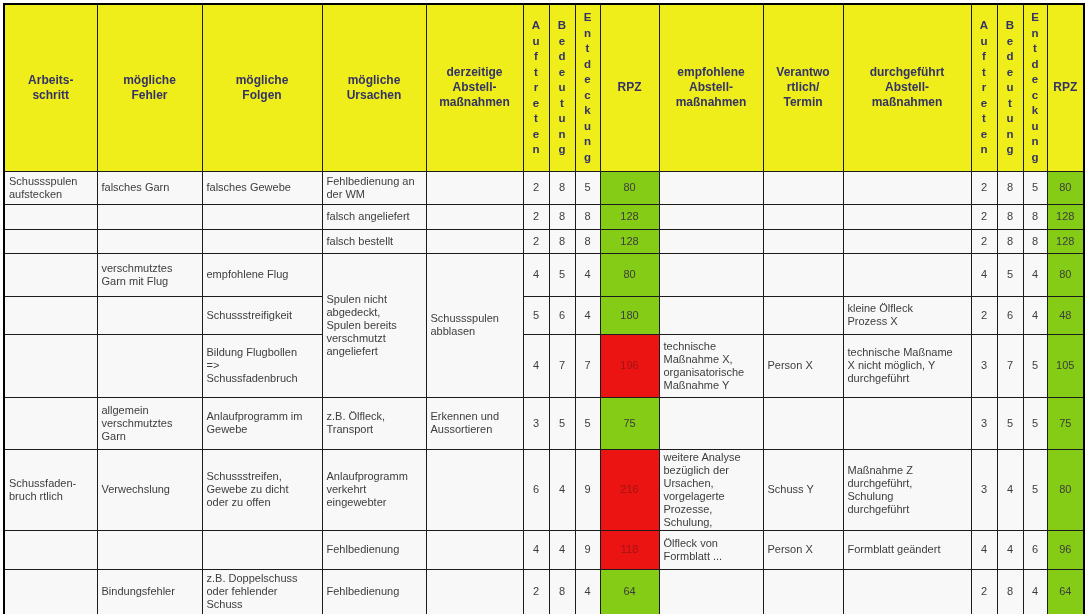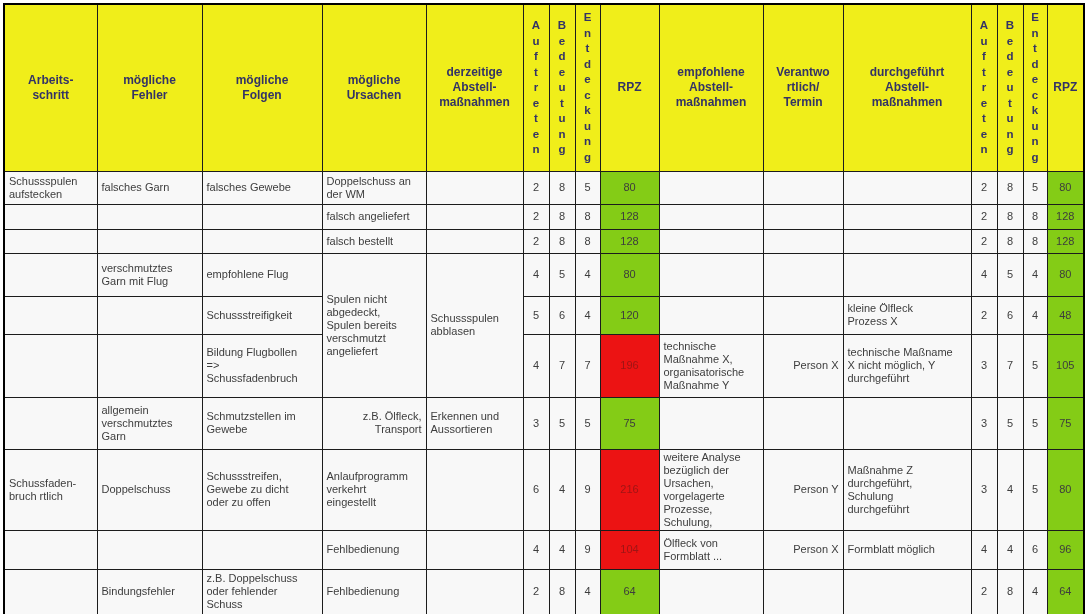--- a/index.html
+++ b/index.html
@@ -9,21 +9,21 @@
   table { border-collapse: collapse; table-layout: fixed; width: 1080px;
     border: 2px solid #000000; }
   th, td { border: 1px solid #1c1c1c; white-space: pre-line; overflow: hidden;
     vertical-align: middle; padding: 1px 4px; }
   th { background: #f0ee1a; color: #333366; font-size: 12px; font-weight: bold;
     text-align: center; line-height: 15px; }
   th.vstack { line-height: 15.5px; padding: 1px 0; font-size: 11.5px; }
   td { background: #f8f8f8; color: #3d3d3d; font-size: 11px; line-height: 13px;
     text-align: left; }
   td.num { text-align: center; }
-  td.tc { text-align: right; }
+  td.tc { text-align: left; }
   td.rpz { text-align: center; background: #84cc16; }
   td.red { background: #ec1313; color: #9e1515; margin-left: 32px; }
 </style>
 </head>
 <body>
 
 <div class="sheet">
 <table>
   <colgroup>
     <col style="width:93px">
@@ -124,21 +124,21 @@
 g</th>
       <th>RPZ</th>
     </tr>
   </thead>
   <tbody>
     <tr style="height:33px">
       <td>Schussspulen
 aufstecken</td>
       <td>falsches Garn</td>
       <td>falsches Gewebe</td>
-      <td>Doppelschuss an
+      <td>Fehlbedienung an
 der WM</td>
       <td></td>
       <td class="num">2</td>
       <td class="num">8</td>
       <td class="num">5</td>
       <td class="rpz">80</td>
       <td></td>
       <td class="tc"></td>
       <td></td>
       <td class="num">2</td>
@@ -206,21 +206,21 @@
       <td class="num">4</td>
       <td class="rpz">80</td>
     </tr>
     <tr style="height:38px">
       <td></td>
       <td></td>
       <td>Schussstreifigkeit</td>
       <td class="num">5</td>
       <td class="num">6</td>
       <td class="num">4</td>
-      <td class="rpz">120</td>
+      <td class="rpz">180</td>
       <td></td>
       <td class="tc"></td>
       <td>kleine Ölfleck
 Prozess X</td>
       <td class="num">2</td>
       <td class="num">6</td>
       <td class="num">4</td>
       <td class="rpz">48</td>
     </tr>
     <tr style="height:63px">
@@ -244,83 +244,83 @@
       <td class="num">3</td>
       <td class="num">7</td>
       <td class="num">5</td>
       <td class="rpz">105</td>
     </tr>
     <tr style="height:52px">
       <td></td>
       <td>allgemein
 verschmutztes
 Garn</td>
-      <td>Schmutzstellen im
+      <td>Anlaufprogramm im
 Gewebe</td>
       <td class="tc">z.B. Ölfleck,
 Transport</td>
       <td>Erkennen und
 Aussortieren</td>
       <td class="num">3</td>
       <td class="num">5</td>
       <td class="num">5</td>
       <td class="rpz">75</td>
       <td></td>
       <td class="tc"></td>
       <td></td>
       <td class="num">3</td>
       <td class="num">5</td>
       <td class="num">5</td>
       <td class="rpz">75</td>
     </tr>
     <tr style="height:81px">
       <td>Schussfaden-
 bruch rtlich</td>
-      <td>Doppelschuss</td>
+      <td>Verwechslung</td>
       <td>Schussstreifen,
 Gewebe zu dicht
 oder zu offen</td>
       <td>Anlaufprogramm
 verkehrt
-eingestellt</td>
+eingewebter</td>
       <td></td>
       <td class="num">6</td>
       <td class="num">4</td>
       <td class="num">9</td>
       <td class="rpz red">216</td>
       <td>weitere Analyse
 bezüglich der
 Ursachen,
 vorgelagerte
 Prozesse,
 Schulung,</td>
-      <td class="tc">Person Y</td>
+      <td class="tc">Schuss Y</td>
       <td>Maßnahme Z
 durchgeführt,
 Schulung
 durchgeführt</td>
       <td class="num">3</td>
       <td class="num">4</td>
       <td class="num">5</td>
       <td class="rpz">80</td>
     </tr>
     <tr style="height:39px">
       <td></td>
       <td></td>
       <td></td>
       <td>Fehlbedienung</td>
       <td></td>
       <td class="num">4</td>
       <td class="num">4</td>
       <td class="num">9</td>
-      <td class="rpz red">104</td>
+      <td class="rpz red">118</td>
       <td>Ölfleck von
 Formblatt ...</td>
       <td class="tc">Person X</td>
-      <td>Formblatt möglich</td>
+      <td>Formblatt geändert</td>
       <td class="num">4</td>
       <td class="num">4</td>
       <td class="num">6</td>
       <td class="rpz">96</td>
     </tr>
     <tr style="height:46px">
       <td></td>
       <td>Bindungsfehler</td>
       <td>z.B. Doppelschuss
 oder fehlender

